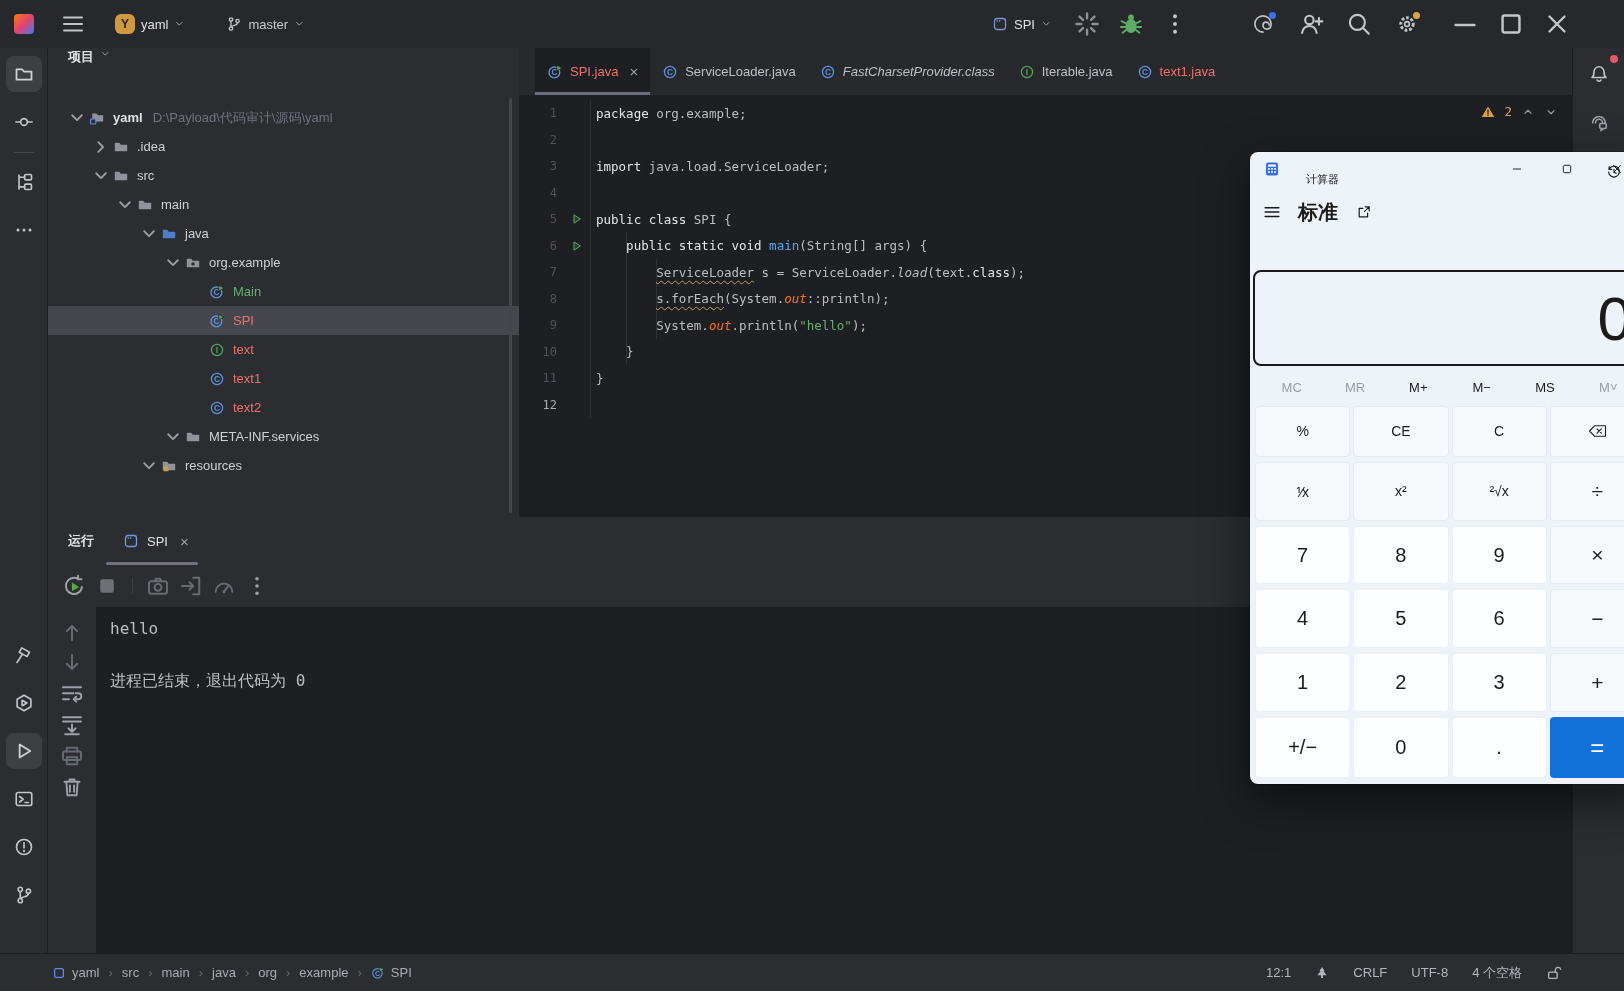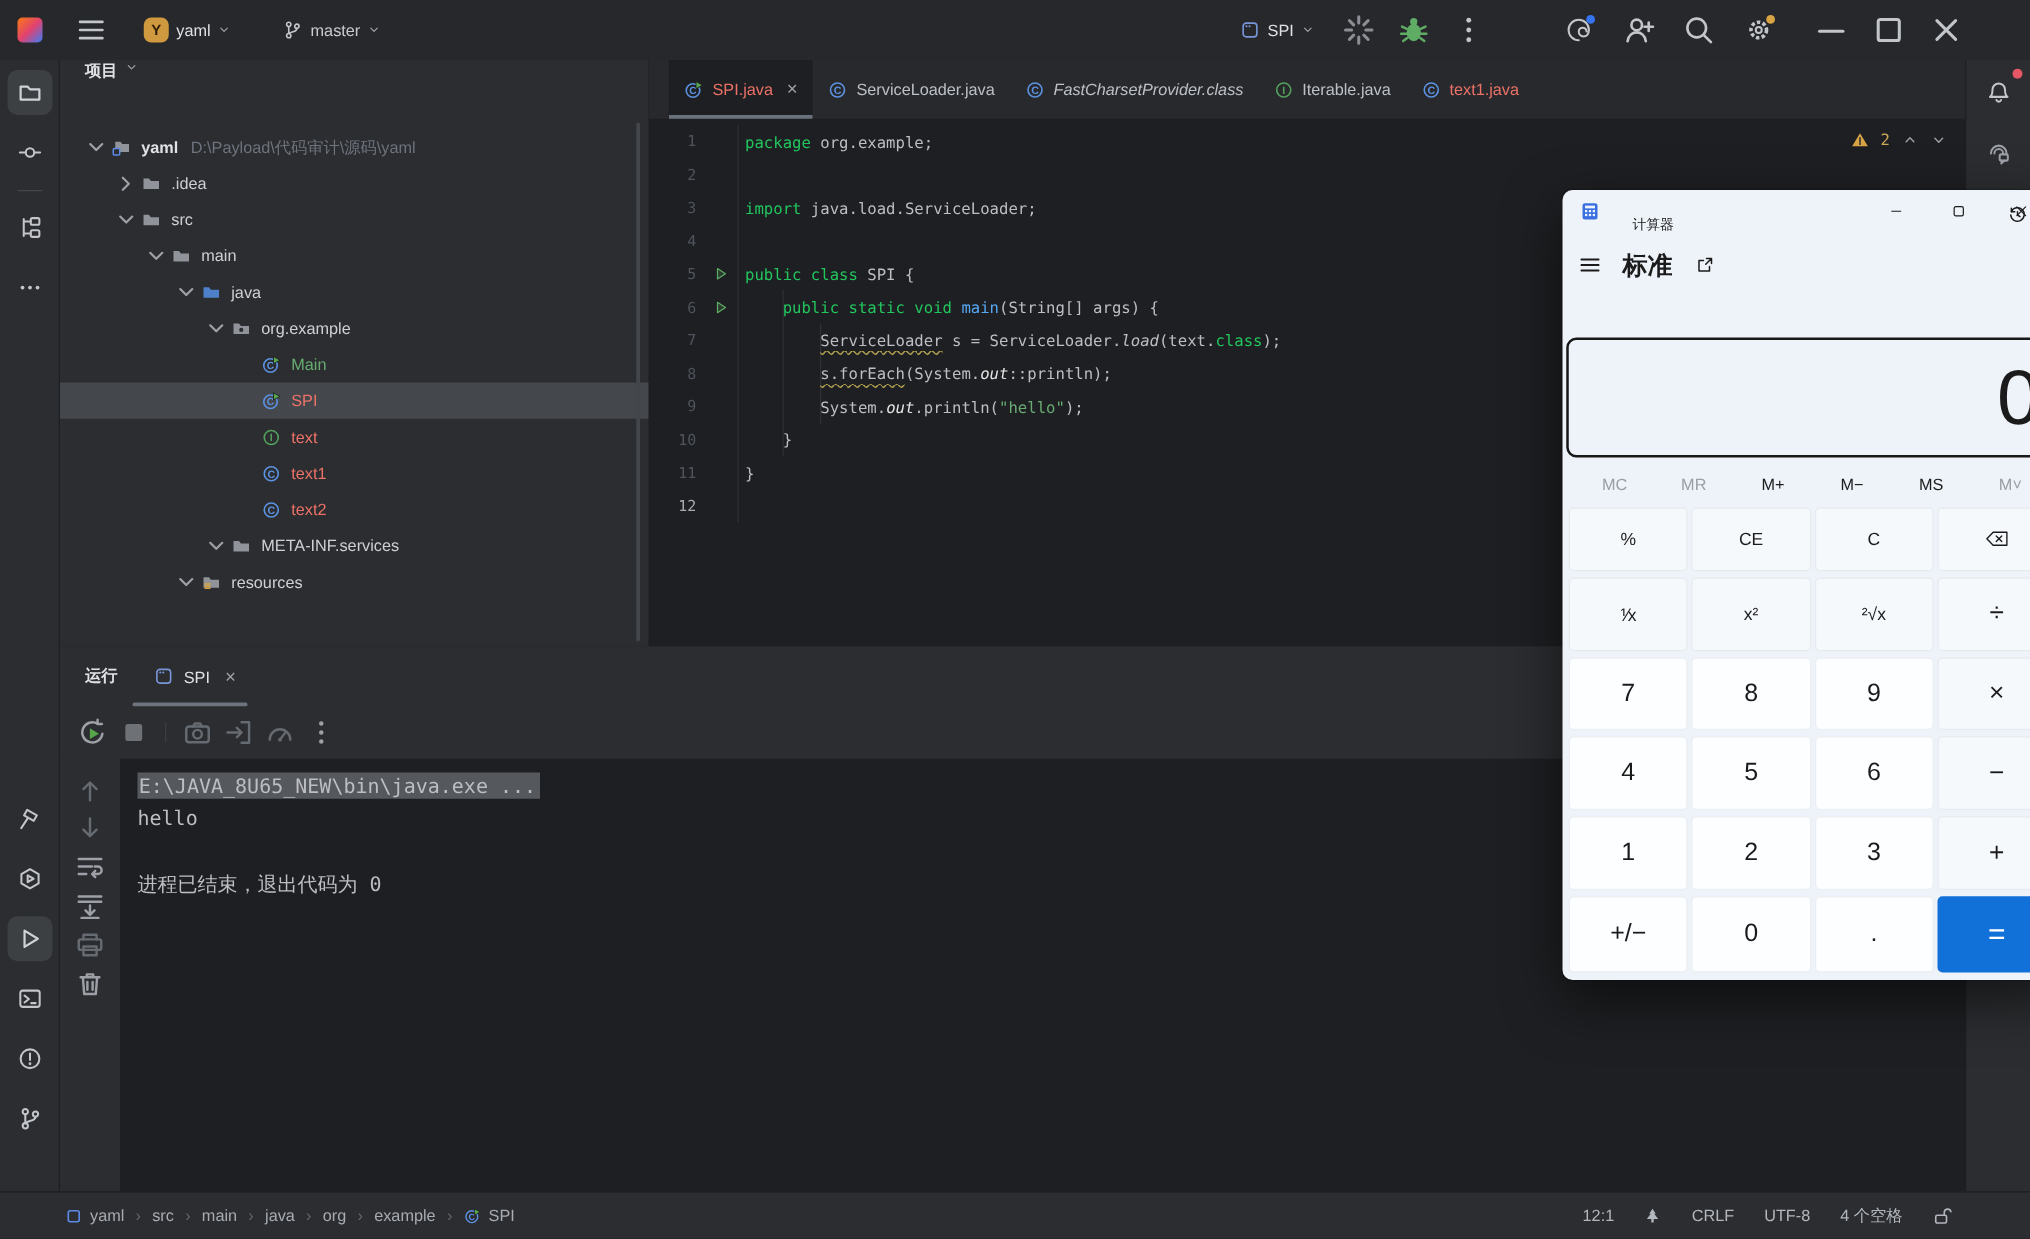--- a/index.html
+++ b/index.html
@@ -58,24 +58,24 @@
   .tclose{color:#9da0a6;font-size:15px;margin-left:4px;}
   .tab-ctls{position:absolute;right:10px;top:0;bottom:0;display:flex;align-items:center;gap:14px;}
   .ed-body{position:absolute;top:47px;bottom:0;left:0;right:0;font-family:"DejaVu Sans Mono","Liberation Mono",monospace;font-size:12.5px;}
   .lines{padding-top:5px;position:relative;z-index:1;}
   .cl{height:26.5px;display:flex;align-items:center;}
   .ln{width:44px;padding-right:6px;text-align:right;color:#4e535c;font-size:12px;flex:0 0 auto;}
   .ln.cur{color:#a8abb2;}
   .gutr{width:27px;display:flex;justify-content:center;flex:0 0 auto;}
   .runln{width:12px;height:12px;}
   .codecol{border-left:1px solid #2e3134;padding-left:5px;white-space:pre;height:100%;display:flex;align-items:center;}
-  .s-k{color:#22c55e;}
+  .s-k{color:#e5e5e5;}
   .s-d{color:#bcbec4;}
   .s-m{color:#56a8f5;}
-  .s-f{color:#e5e5e5;}
+  .s-f{color:#f97316;}
   .s-s{color:#6aab73;}
   .it{font-style:italic;}
   .wv{text-decoration:underline;text-decoration-style:wavy;text-decoration-color:#b3a14f;text-decoration-thickness:1px;text-underline-offset:3px;}
   .iguide{position:absolute;width:1px;background:#2e3134;z-index:0;}
   .inspect{position:absolute;top:9px;right:14px;display:flex;align-items:center;gap:9px;z-index:2;}
   .inspect .cnt{font-size:12.5px;color:#cfa85a;}
   
   .rail{position:absolute;right:0;top:48px;bottom:38px;width:52px;background:#2b2d30;border-left:1px solid #1e1f22;z-index:4;}
   .rail .st-ic{margin-top:8px;}
   
@@ -788,21 +788,20 @@
         </span>
       <span class="ttlbtn">
           <svg viewBox="0 0 16 16">
             <path d="M3 4.5h10M6.3 4.5V3h3.4v1.5" stroke="#9da0a6" fill="none" stroke-width="1.3" stroke-linecap="round" stroke-linejoin="round"></path>
             <path d="M4.2 4.5l.7 9h6.2l.7-9" stroke="#9da0a6" fill="none" stroke-width="1.3" stroke-linecap="round" stroke-linejoin="round"></path>
             <path d="M6.6 7v4.2M9.4 7v4.2" stroke="#9da0a6" fill="none" stroke-width="1.3" stroke-linecap="round" stroke-linejoin="round"></path>
           </svg>
         </span>
     </div>
     <div class="run-console">
-        <div class="conl"><span class="sel">E:\JAVA_8U65_NEW\bin\java.exe ...</span></div>
         <div class="conl">hello</div>
         <div class="conl">&nbsp;</div>
         <div class="conl">进程已结束，退出代码为 0</div>
       </div>
   </div>
 </div>
 
 <div class="status">
   <div class="crumbs">
       <span class="crumb">

